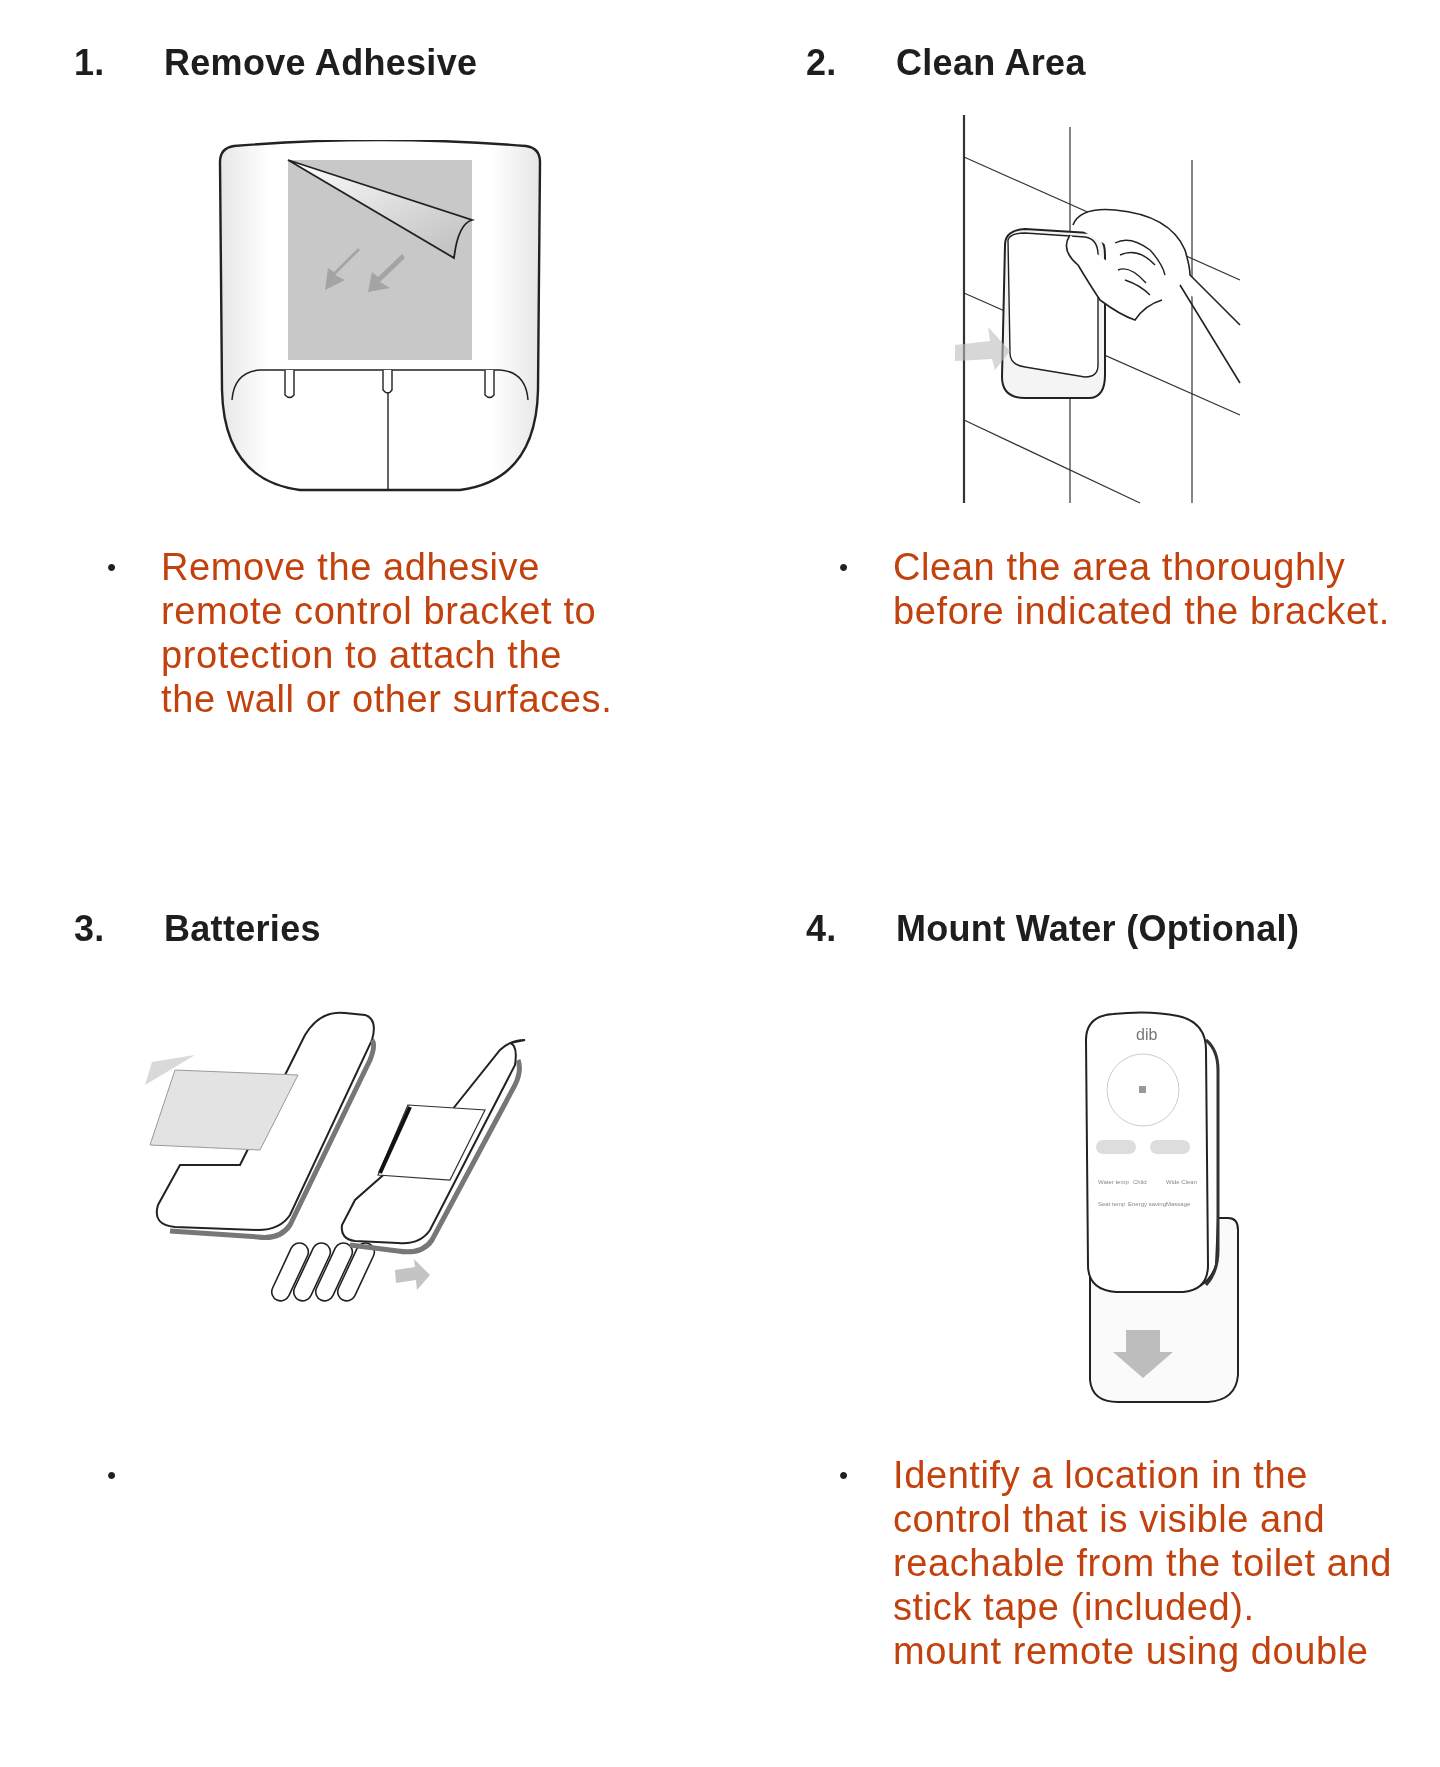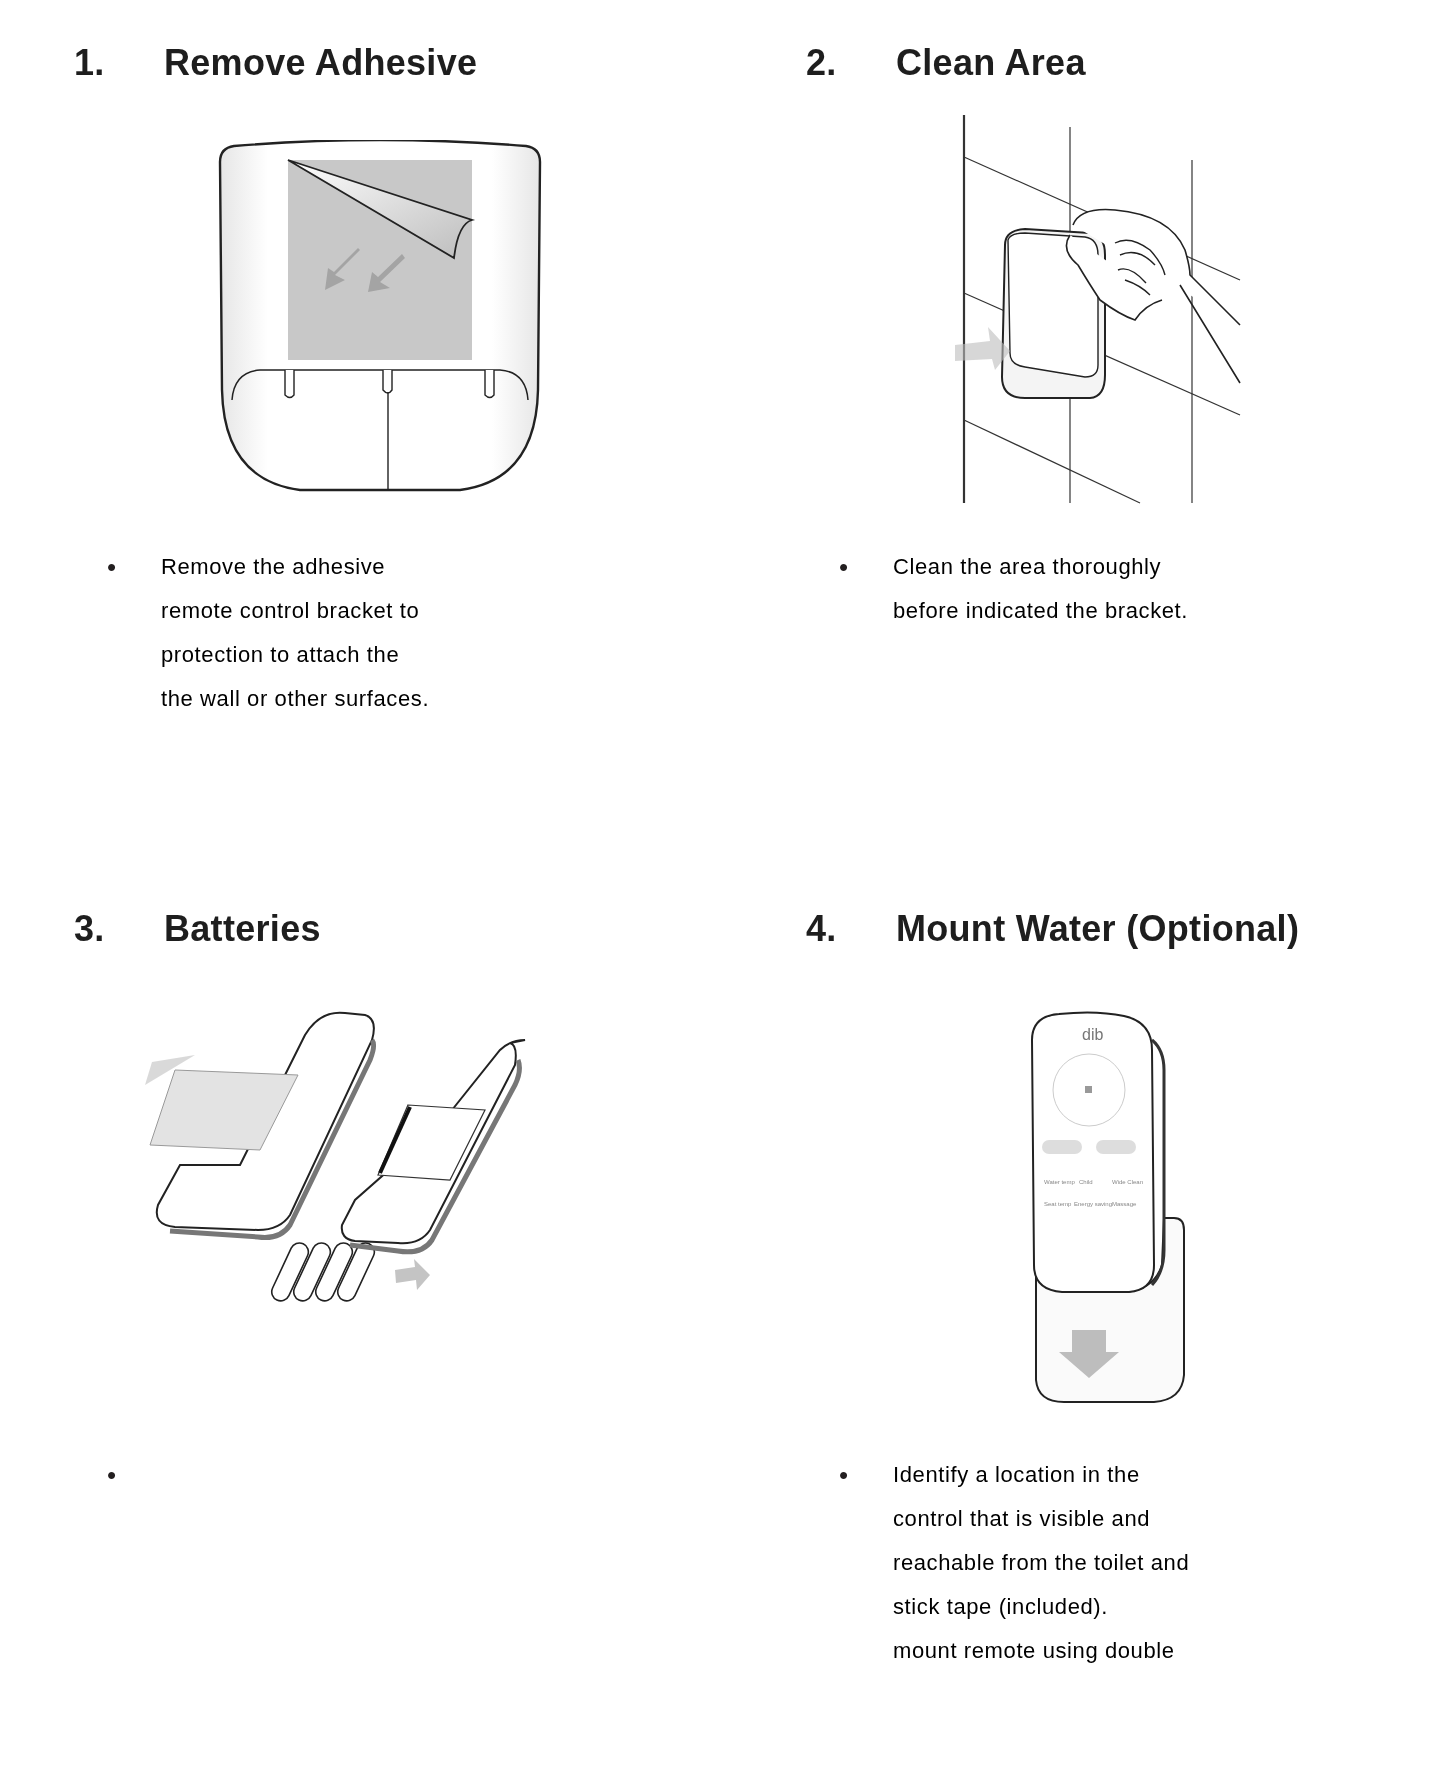--- a/index.html
+++ b/index.html
@@ -4,21 +4,21 @@
 <style>
   html, body { margin: 0; padding: 0; background: #ffffff; }
   body { width: 1440px; height: 1767px; position: relative; overflow: hidden; color: #231f20; font-family: "Liberation Sans", "DejaVu Sans", sans-serif; }
   .step { position: absolute; }
   .step-header { position: absolute; display: flex; align-items: baseline; font-weight: 600; font-size: 36px; letter-spacing: 0.3px; color: #1e1e1e; white-space: nowrap; }
   .step-num { display: inline-block; width: 90px; }
   .step-title { display: inline-block; }
   .illus { position: absolute; }
   .bullet-row { position: absolute; display: flex; }
   .bullet-dot { width: 54px; font-size: 26px; line-height: 44px; color: #231f20; }
-  .bullet-text { font-size: 22px; line-height: 44px; font-weight: 300; color: #000000; letter-spacing: 0.6px; }
+  .bullet-text { font-size: 38px; line-height: 44px; font-weight: 300; color: #c2410c; letter-spacing: 0.6px; }
   svg { display: block; }
 </style>
 </head>
 <body>
 
 <div class="step">
   <div class="step-header" style="left:74px; top:42px;">
     <span class="step-num">1.</span>
     <span class="step-title">Remove Adhesive</span>
   </div>
@@ -137,21 +137,21 @@
   <div class="bullet-row" style="left:107px; top:1453px; width:620px;">
     <span class="bullet-dot">•</span>
   </div>
 </div>
 
 <div class="step">
   <div class="step-header" style="left:806px; top:908px;">
     <span class="step-num">4.</span>
     <span class="step-title">Mount Water (Optional)</span>
   </div>
-  <div class="illus" style="left:1024px; top:1010px;">
+  <div class="illus" style="left:1078px; top:1010px;">
     <svg width="180" height="400" viewBox="0 0 180 400">
       <path d="M12 250 L12 370 Q14 392 40 392 L130 392 Q158 390 160 365 L160 220 Q160 208 150 208 L140 208 L138 255 Q130 280 100 282 L40 280 Z" fill="#fafafa" stroke="#222" stroke-width="2"></path>
       <path d="M48 320 L48 342 L35 342 L65 368 L95 342 L82 342 L82 320 Z" fill="#bdbdbd"></path>
       <path d="M8 30 Q8 6 35 4 Q72 0 100 6 Q128 12 128 40 L130 255 Q130 280 105 282 L38 282 Q10 280 10 255 Z" fill="#ffffff" stroke="#222" stroke-width="2"></path>
       <path d="M128 30 Q140 40 140 60 L140 240 Q140 262 128 275" fill="none" stroke="#333" stroke-width="3"></path>
       <text x="58" y="30" font-size="16" fill="#777" font-family="Liberation Sans, sans-serif">dib</text>
       <circle cx="65" cy="80" r="36" fill="none" stroke="#ccc" stroke-width="1"></circle>
       <rect x="61" y="76" width="7" height="7" fill="#999"></rect>
       <rect x="18" y="130" width="40" height="14" rx="7" fill="#ddd"></rect>
       <rect x="72" y="130" width="40" height="14" rx="7" fill="#ddd"></rect>

